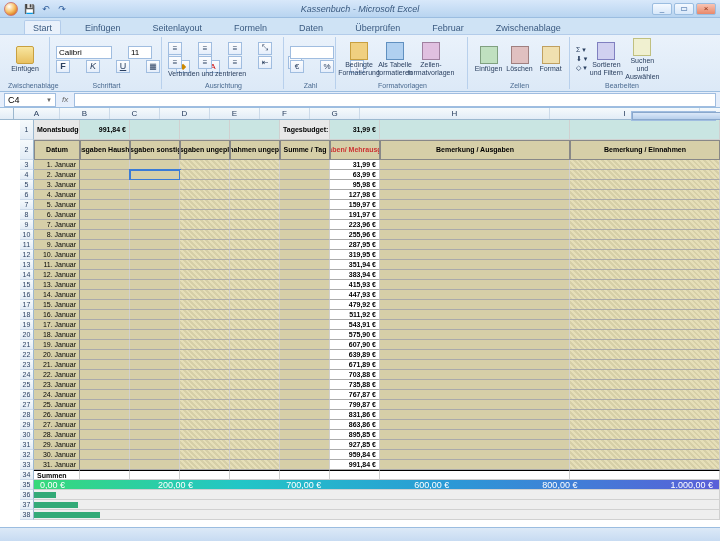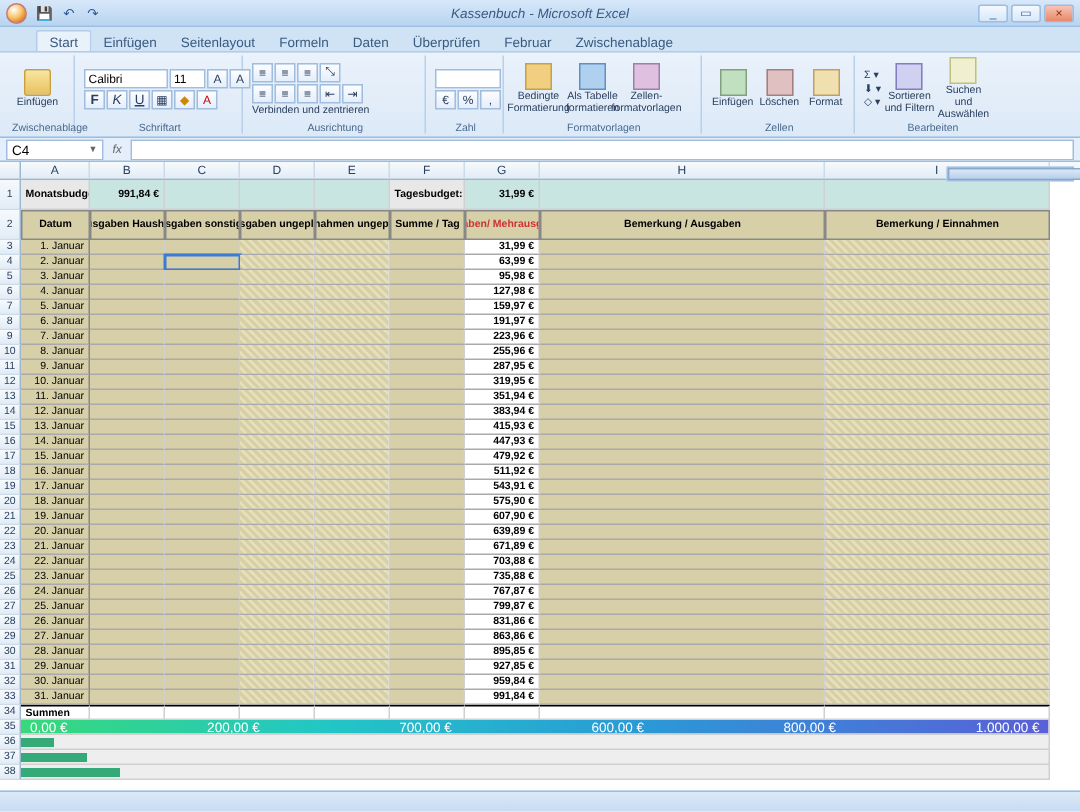--- a/index.html
+++ b/index.html
@@ -9,53 +9,53 @@
 .titlebar { height:18px; background:linear-gradient(#d8e8fa,#b8d4f0); display:flex; align-items:center; padding:0 4px; border-bottom:1px solid #9bbde0; }
 .orb { width:14px; height:14px; border-radius:50%; background:radial-gradient(circle at 35% 30%,#fff,#f9c46b 45%,#d97a1e 80%); margin-right:6px; border:1px solid #c77; }
 .quicklaunch { display:flex; gap:4px; }
 .qbtn { width:12px; height:12px; display:flex; align-items:center; justify-content:center; color:#2b5a99; }
 .title { flex:1; text-align:center; color:#3a5a80; font-size:9px;font-style:italic; }
 .winctrl { display:flex; gap:2px; }
 .winbtn { width:20px; height:12px; background:linear-gradient(#f4f9ff,#d8e8fa); border:1px solid #9bbde0; border-radius:2px; display:flex; align-items:center; justify-content:center; font-size:8px; color:#2b5a99; }
 .winbtn.close { background:linear-gradient(#f8c4b4,#e8886a); color:#8b2a0a; }
 
 
-.tabs { height:16px; display:flex; align-items:end; padding-left:24px; gap:0; }
+.tabs { height:16px; display:flex; align-items:end; padding-left:24px; gap:16px; }
 .tab { padding:2px 8px 1px 8px; color:#3a5a80; font-size:9px; }
 .tab.active { background:#e9f1fb; border:1px solid #b3ccea; border-bottom:none; border-radius:2px 2px 0 0; }
 
 
 .ribbon { height:58px; background:linear-gradient(#eaf2fb,#dce9f7); border-top:1px solid #b3ccea; border-bottom:1px solid #9bbde0; display:flex; padding:2px 4px; gap:2px; }
 .group { border-right:1px solid #b8d0ec; padding:0 4px; display:flex; flex-direction:column; justify-content:flex-end; position:relative; }
 .group-body { flex:1; display:flex; align-items:center; gap:2px; }
 .group-label { font-size:7px; color:#4a6a90; text-align:center; padding-top:1px; }
 .bigbtn { display:flex; flex-direction:column; align-items:center; gap:1px; width:34px; }
 .bigbtn .ic { width:18px; height:18px; }
 .bigbtn span { font-size:7px; color:#2b4060; text-align:center; line-height:8px; }
 .smallbtns { display:flex; flex-direction:column; gap:1px; }
 .sbtn { font-size:7px; color:#2b4060; display:flex; align-items:center; gap:2px; white-space:nowrap; }
 .fontbox { display:flex; flex-direction:column; gap:1px; }
-.frow { display:flex; gap:1px; }
+.frow { display:flex; gap:16px; }
 .combo { height:13px; background:#fff; border:1px solid #a0bde0; font-size:8px; padding:0 2px; display:flex; align-items:center; }
 .tbtn { width:14px; height:13px; border:1px solid #a0bde0; background:linear-gradient(#fdfdfe,#e5eefb); display:flex; align-items:center; justify-content:center; font-size:8px; color:#2b4060; }
 
 
 .fbar { height:16px; background:#e5eefb; border-bottom:1px solid #9bbde0; display:flex; align-items:center; }
-.namebox { width:65px; height:14px; background:#fff; border:1px solid #a0bde0; margin-left:4px; display:flex; align-items:center; padding:0 3px; font-size:8px; }
+.namebox { width:52px; height:14px; background:#fff; border:1px solid #a0bde0; margin-left:4px; display:flex; align-items:center; padding:0 3px; font-size:8px; }
 .namebox .dd { margin-left:auto; color:#666; font-size:6px; }
 .fx { margin:0 6px; font-style:italic; color:#666; font-size:8px; }
 .formula { flex:1; height:14px; background:#fff; border:1px solid #a0bde0; margin-right:4px; }
 
 
 .sheet { position:absolute; top:108px; left:0; right:0; bottom:14px; background:#fff; overflow:hidden; }
 .colhdrs { display:flex; height:12px; background:linear-gradient(#f6fafc,#e2ecf6); border-bottom:1px solid #9cb8cf; }
 .rowhdr0 { width:14px; border-right:1px solid #9cb8cf; }
 .colhdr { border-right:1px solid #ccdae9; text-align:center; font-size:8px; color:#2b4060; line-height:12px; }
 .rows { overflow:hidden; }
-.row { display:flex; height:10px; }
+.row { display:flex; height:10px;justify-content:flex-end; }
 .rownum { width:14px; background:linear-gradient(#f6fafc,#e2ecf6); border-right:1px solid #9cb8cf; border-bottom:1px solid #ccdae9; text-align:center; font-size:7px; color:#2b4060; line-height:10px; }
 .cell { border-right:1px solid #d0d0d0; border-bottom:1px solid #d0d0d0; font-size:7px; padding:0 3px; line-height:10px; overflow:hidden; white-space:nowrap; }
 
 
 .bigrow .cell, .bigrow .rownum { height:20px; line-height:20px; }
 .bigrow { height:20px; }
 .hdrcell { background:#d6cfa8; border:1px solid #888; font-weight:bold; text-align:center; font-size:7px; line-height:9px; padding:1px; display:flex; align-items:center; justify-content:center; }
 .hdrcell.red { color:#c33; }
 .budgetcell { background:#c9e5e2; font-weight:bold; text-align:right; }
 .budgetlbl { background:#e8e8e8; font-weight:bold; text-align:right; }

